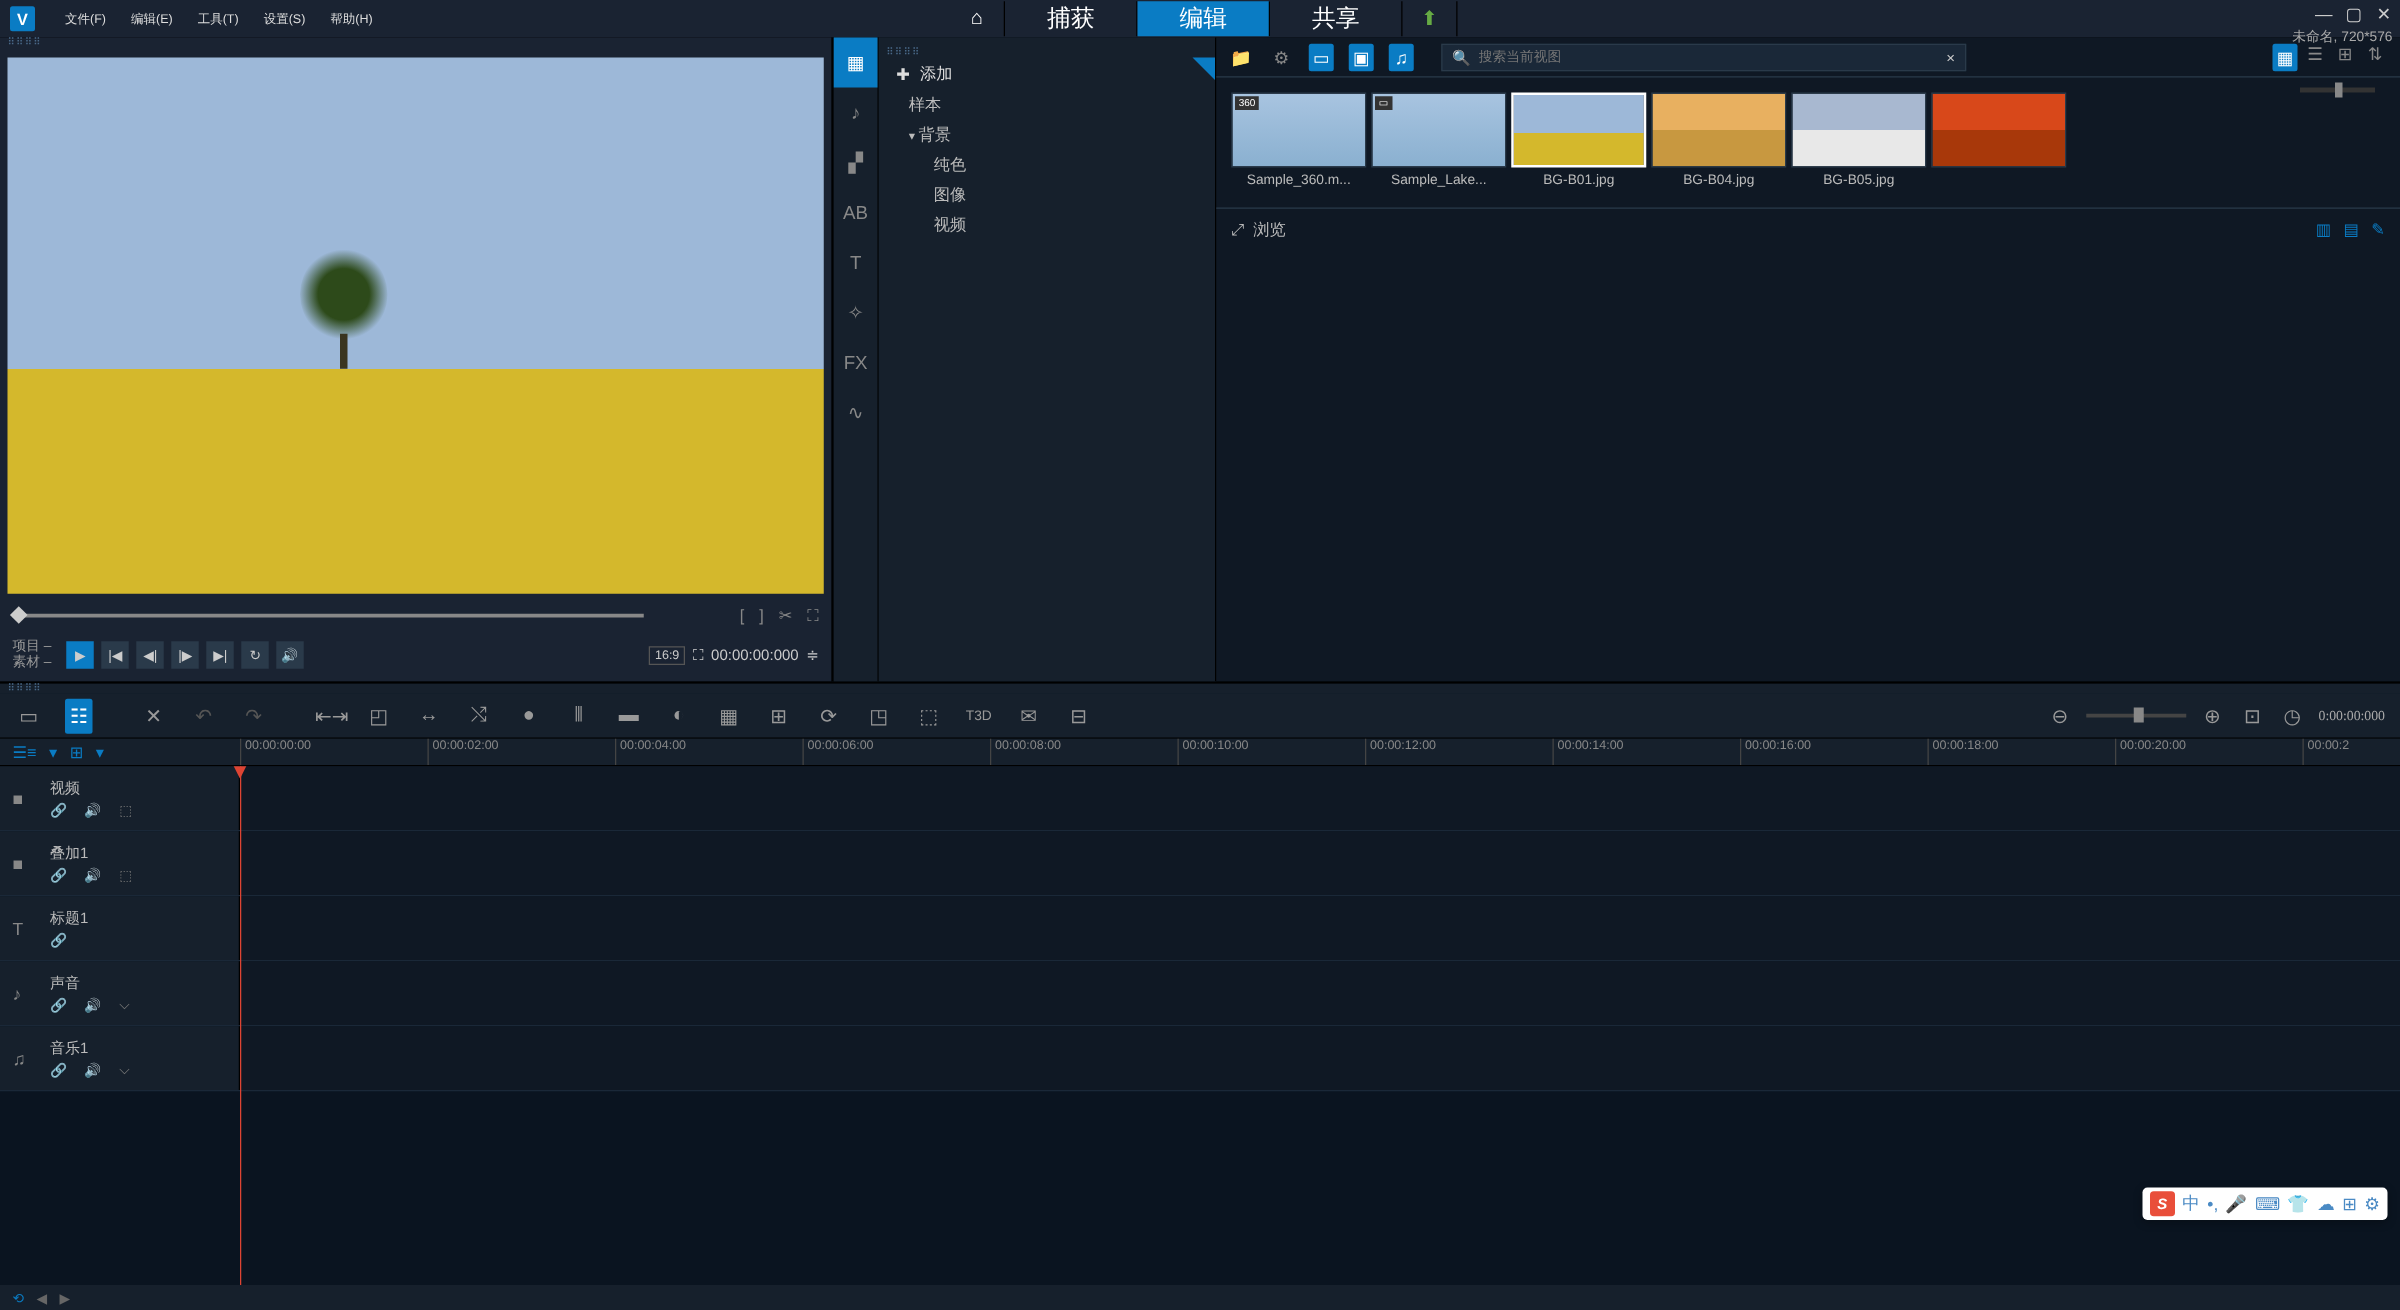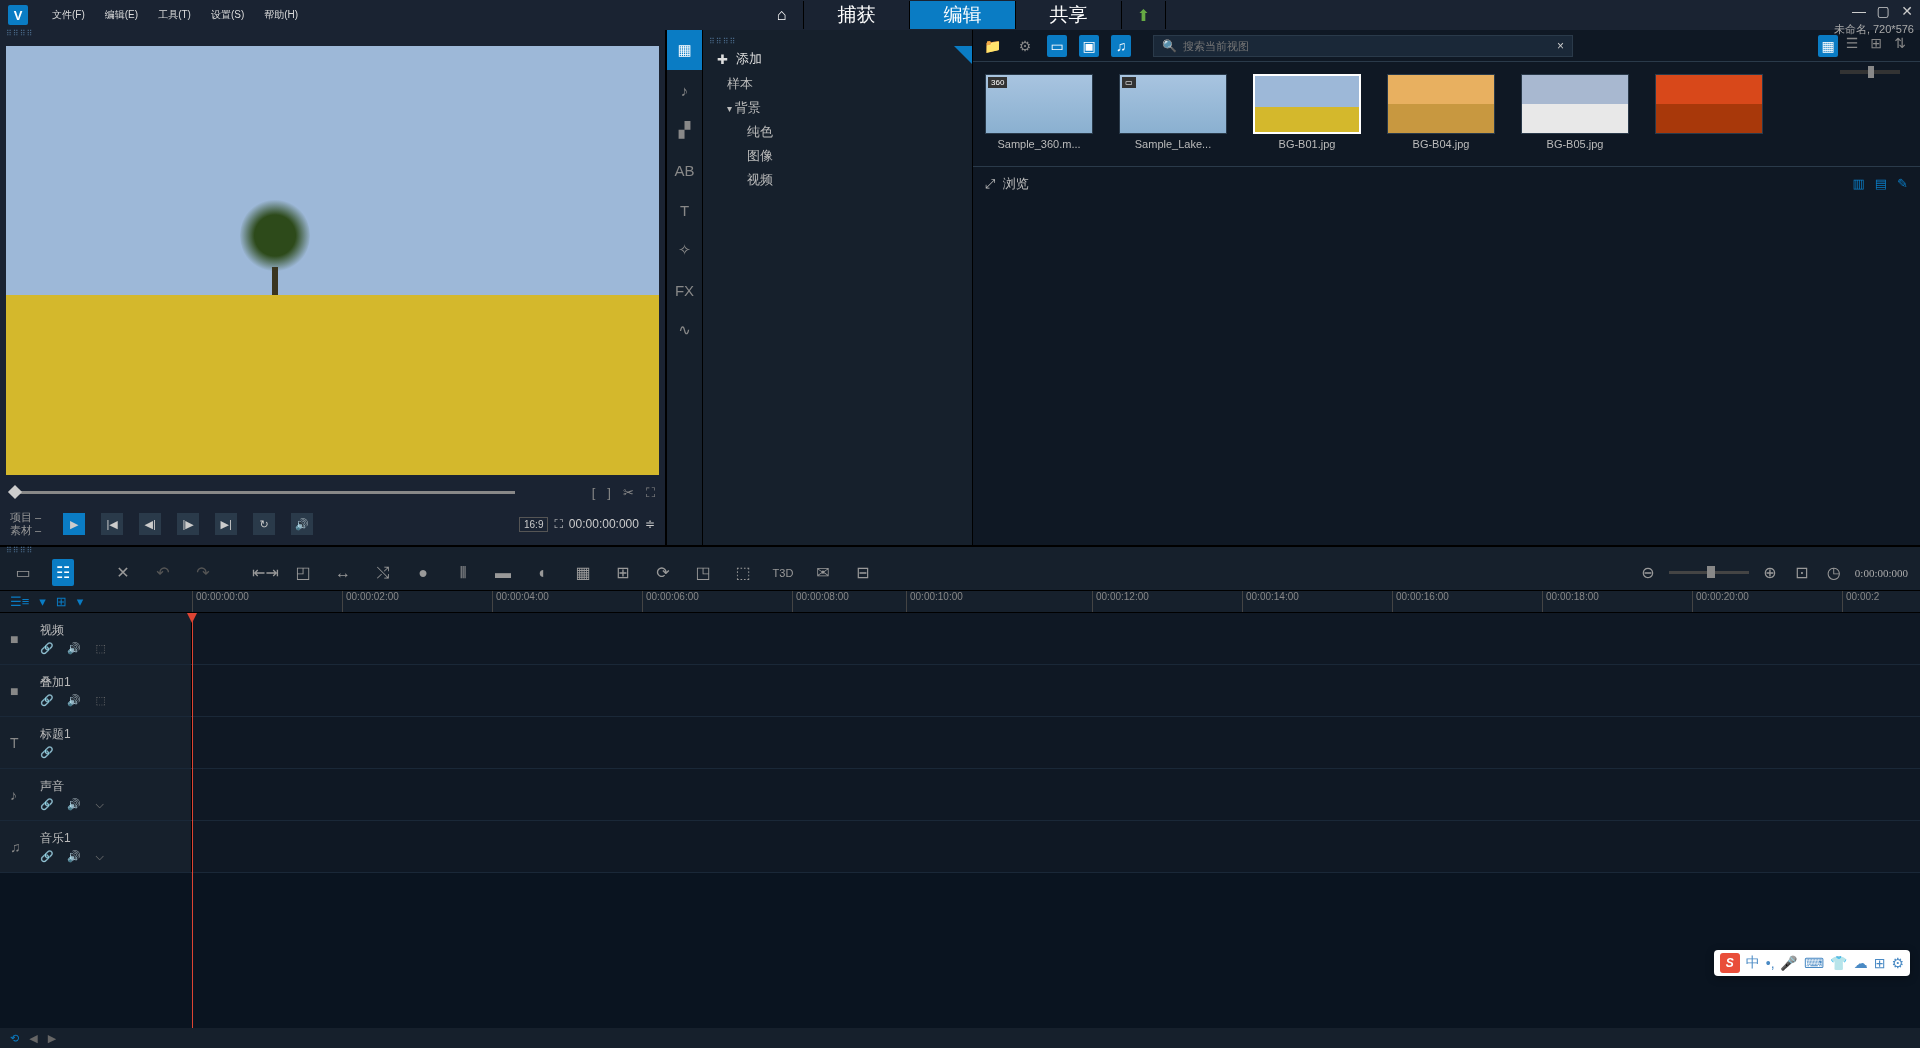--- a/index.html
+++ b/index.html
@@ -18,21 +18,21 @@
 .preview-pane { width:665px; background:#1a2332; display:flex; flex-direction:column; position:relative; }
 .drag-dots { height:8px; color:#4a6a8a; font-size:8px; letter-spacing:1px; padding-left:6px; line-height:8px; }
 .preview-img { margin:8px 6px 0 6px; flex:1; background:linear-gradient(to bottom,#9db8d8 0%,#9db8d8 58%,#d4b82c 58%,#d4b82c 100%); position:relative; }
 .tree { position:absolute; left:35%; bottom:42%; width:80px; height:100px; }
 .tree-trunk { position:absolute; bottom:0; left:47%; width:6px; height:28px; background:#3a3520; }
 .tree-crown { position:absolute; bottom:22px; left:5px; width:70px; height:75px; background:radial-gradient(circle,#2d4a1a 40%,transparent 70%); border-radius:50%; }
 .scrubber { margin:6px 10px; position:relative; height:20px; }
 .scrubber-track { height:3px; background:#888; position:absolute; top:10px; left:0; right:140px; }
 .scrubber-thumb { width:10px; height:10px; background:#ccc; position:absolute; top:6px; left:0; transform:rotate(45deg); }
 .scrub-icons { position:absolute; right:0; top:4px; display:flex; gap:12px; color:#888; font-size:13px; }
-.transport { display:flex; align-items:center; padding:4px 10px 8px 10px; gap:16px; }
+.transport { display:flex; align-items:center; padding:4px 10px 8px 10px; gap:6px; }
 .proj-labels { font-size:11px; color:#999; line-height:13px; margin-right:6px; }
 .play-btn { width:22px; height:22px; background:#2a3a4a; display:flex; align-items:center; justify-content:center; cursor:pointer; font-size:11px; }
 .play-btn.main { background:#0a7cc4; }
 .tc { margin-left:auto; font-family:monospace; font-size:12px; color:#ccc; display:flex; align-items:center; gap:6px; }
 .aspect { border:1px solid #555; padding:1px 4px; font-size:10px; }
 .library { flex:1; background:#0f1824; display:flex; border-left:2px solid #000; }
 .lib-tabs { width:36px; background:#16202c; display:flex; flex-direction:column; border-right:1px solid #000; }
 .lib-tab { height:40px; display:flex; align-items:center; justify-content:center; color:#888; cursor:pointer; font-size:15px; }
 .lib-tab.active { background:#0a7cc4; color:#fff; }
 .lib-tree { width:270px; background:#16202c; padding:8px 0; border-right:1px solid #000; }
@@ -40,21 +40,21 @@
 .tree-node { padding:3px 14px 3px 24px; font-size:13px; color:#bbb; cursor:pointer; }
 .tree-node.child { padding-left:44px; }
 .tree-node.expanded::before { content:"▾ "; font-size:10px; }
 .lib-content { flex:1; display:flex; flex-direction:column; position:relative; }
 .lib-toolbar { height:32px; display:flex; align-items:center; padding:0 10px; gap:12px; border-bottom:1px solid #2a3a4a; }
 .lib-tb-icon { color:#888; cursor:pointer; font-size:14px; width:20px; text-align:center; }
 .lib-tb-icon.active { background:#0a7cc4; color:#fff; padding:3px; border-radius:2px; }
 .search-box { flex:1; max-width:420px; background:#1a2838; border:1px solid #2a3a4a; height:22px; display:flex; align-items:center; padding:0 8px; gap:6px; margin:0 10px; }
 .search-box input { background:transparent; border:none; color:#888; font-size:11px; flex:1; outline:none; }
 .view-modes { display:flex; gap:4px; margin-left:auto; }
-.thumbs { display:flex; flex-wrap:wrap; gap:26px; padding:12px; align-content:flex-start; }
+.thumbs { display:flex; flex-wrap:wrap; gap:4px; padding:12px; align-content:flex-start; }
 .thumb { width:108px; cursor:pointer; }
 .thumb-img { width:108px; height:60px; background:#3a4a5a; position:relative; border:1px solid #2a3a4a; }
 .thumb.selected .thumb-img { border:2px solid #fff; }
 .thumb-label { font-size:11px; color:#bbb; text-align:center; padding:4px 0; white-space:nowrap; overflow:hidden; text-overflow:ellipsis; }
 .lib-footer { height:34px; border-top:1px solid #2a3a4a; display:flex; align-items:center; padding:0 12px; font-size:13px; color:#bbb; }
 .lib-footer-right { margin-left:auto; display:flex; gap:10px; color:#0a7cc4; }
 .fav-corner { position:absolute; right:0; top:0; width:0; height:0; border-left:18px solid transparent; border-top:18px solid #0a7cc4; }
 .timeline-area { background:#0f1824; height:503px; display:flex; flex-direction:column; border-top:2px solid #000; }
 .tl-toolbar { height:36px; background:#16202c; display:flex; align-items:center; padding:0 12px; gap:18px; border-bottom:1px solid #000; }
 .tl-tool { color:#999; cursor:pointer; font-size:16px; width:22px; text-align:center; }
@@ -293,21 +293,21 @@
       <span>▾</span>
       <span>⊞</span>
       <span>▾</span>
     </div>
     <div class="tl-ruler" id="ruler">
         <div class="ruler-tick" style="left: 0px;">00:00:00:00</div>
         <div class="ruler-tick" style="left: 150px;">00:00:02:00</div>
         <div class="ruler-tick" style="left: 300px;">00:00:04:00</div>
         <div class="ruler-tick" style="left: 450px;">00:00:06:00</div>
         <div class="ruler-tick" style="left: 600px;">00:00:08:00</div>
-        <div class="ruler-tick" style="left: 714px;">00:00:10:00</div>
+        <div class="ruler-tick" style="left: 750px;">00:00:10:00</div>
         <div class="ruler-tick" style="left: 900px;">00:00:12:00</div>
         <div class="ruler-tick" style="left: 1050px;">00:00:14:00</div>
         <div class="ruler-tick" style="left: 1200px;">00:00:16:00</div>
         <div class="ruler-tick" style="left: 1350px;">00:00:18:00</div>
         <div class="ruler-tick" style="left: 1500px;">00:00:20:00</div>
         <div class="ruler-tick" style="left: 1650px;">00:00:2</div>
       </div>
   </div>
   <div class="tracks" id="tracks">
     <div class="playhead"></div>

